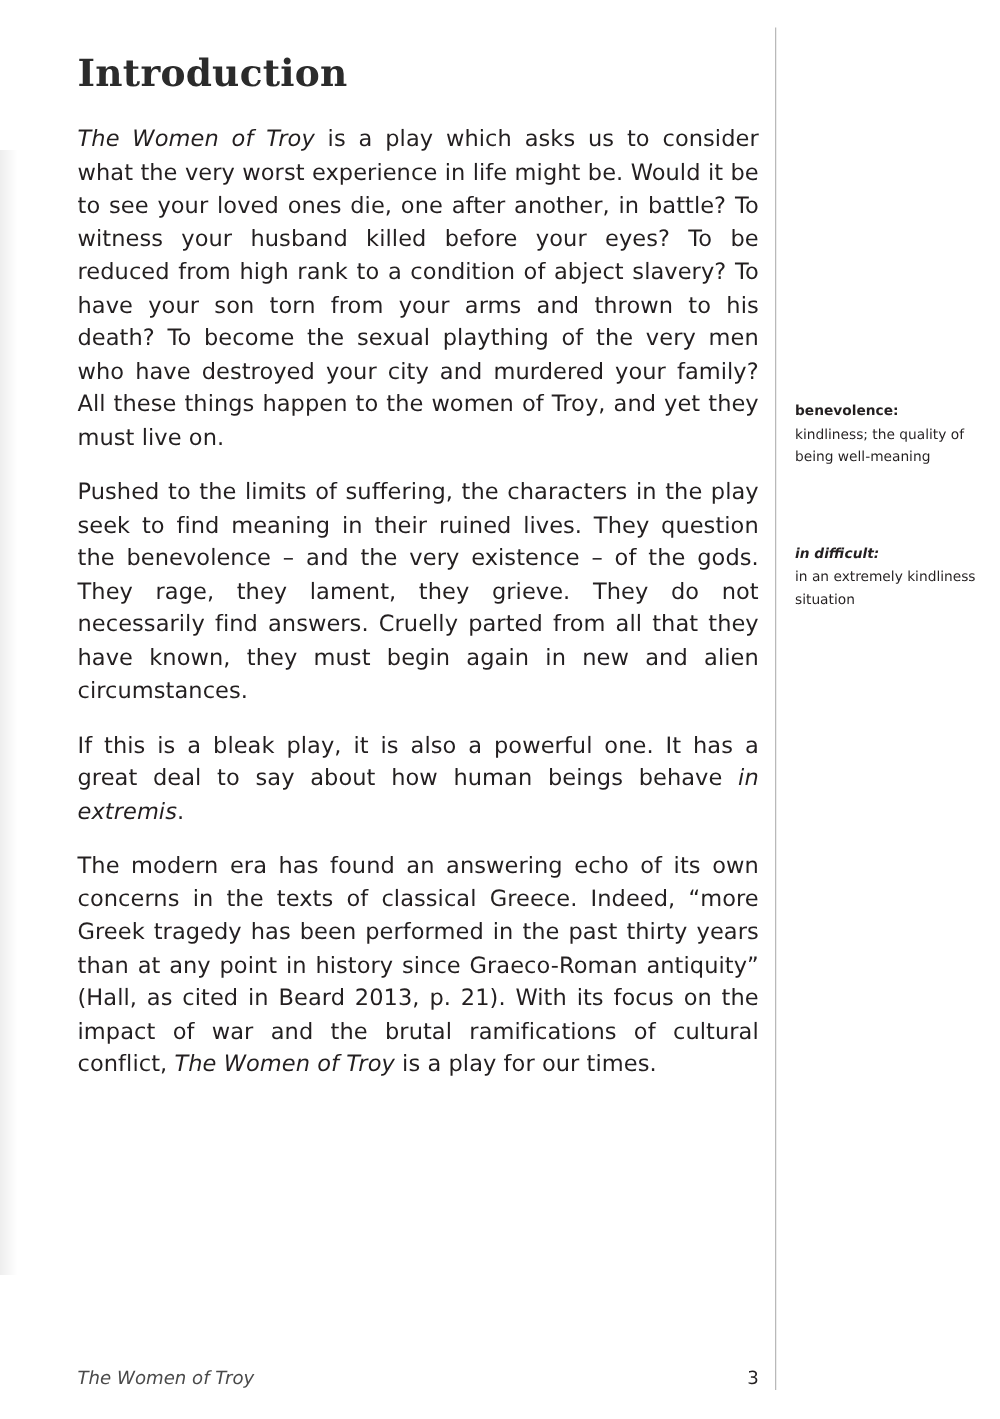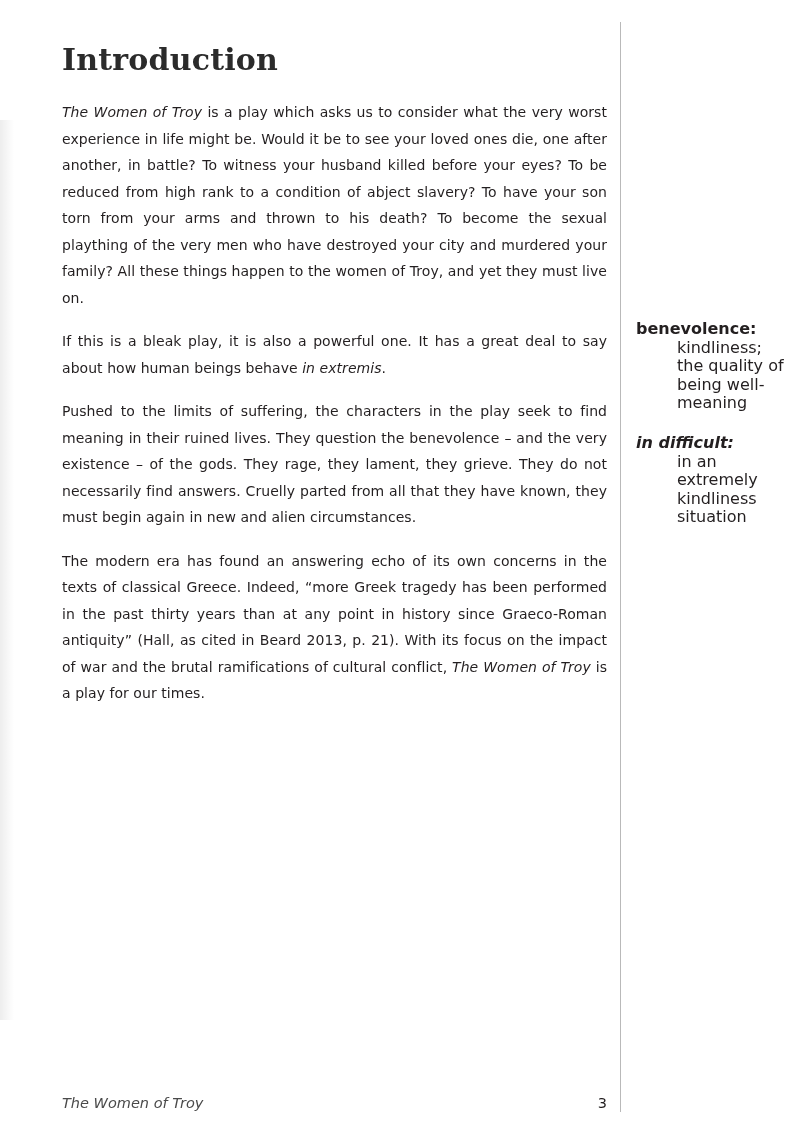--- a/index.html
+++ b/index.html
@@ -46,21 +46,21 @@
   }
   h1.title {
     font-family: "DejaVu Serif", serif;
     font-size: 30px;
     font-weight: bold;
     color: #2b2b2b;
     margin: 0 0 22px 0;
     letter-spacing: 0.2px;
   }
   p.body-para {
-    font-size: 14px;
+    font-size: 18px;
     line-height: 26.5px;
     text-align: justify;
     margin: 0 0 17px 0;
     color: #231f20;
     letter-spacing: 0.05px;
   }
   p.body-para:last-child {
     margin-bottom: 12px;
   }
   em.it {
@@ -68,35 +68,34 @@
   }
   .sidebar {
     position: absolute;
     left: 636px;
     top: 42px;
     width: 150px;
   }
   .gloss {
     position: absolute;
     width: 150px;
-    font-size: 16px;
+    font-size: 11px;
     line-height: 18.5px;
     color: #231f20;
   }
   .gloss-term {
     font-weight: bold;
     font-style: normal;
     display: block;
   }
   .gloss-term.italic {
     font-style: italic;
   }
   .gloss-def {
     display: block;
-    margin-left: 41px;
   }
   #gloss-0 { top: 278px; }
   #gloss-1 { top: 392px; }
   .footer {
     position: absolute;
     left: 62px;
     bottom: 24px;
     width: 545px;
     display: flex;
     justify-content: space-between;
@@ -117,22 +116,22 @@
 
 <div class="page">
 
   <div class="spine-shadow"></div>
   <div class="column-rule"></div>
 
   <div class="main">
     <h1 class="title">Introduction</h1>
     <div id="paragraph-host">
         <p class="body-para"><em class="it">The Women of Troy</em><span> is a play which asks us to consider what the very worst experience in life might be. Would it be to see your loved ones die, one after another, in battle? To witness your husband killed before your eyes? To be reduced from high rank to a condition of abject slavery? To have your son torn from your arms and thrown to his death? To become the sexual plaything of the very men who have destroyed your city and murdered your family? All these things happen to the women of Troy, and yet they must live on.</span></p>
+        <p class="body-para"><span>Pushed to the limits of suffering, the characters in the play seek to find meaning in their ruined lives. They question the benevolence – and the very existence – of the gods. They rage, they lament, they grieve. They do not necessarily find answers. Cruelly parted from all that they have known, they must begin again in new and alien circumstances.</span></p>
         <p class="body-para"><span>If this is a bleak play, it is also a powerful one. It has a great deal to say about how human beings behave </span><em class="it">in extremis</em><span>.</span></p>
-        <p class="body-para"><span>Pushed to the limits of suffering, the characters in the play seek to find meaning in their ruined lives. They question the benevolence – and the very existence – of the gods. They rage, they lament, they grieve. They do not necessarily find answers. Cruelly parted from all that they have known, they must begin again in new and alien circumstances.</span></p>
         <p class="body-para"><span>The modern era has found an answering echo of its own concerns in the texts of classical Greece. Indeed, “more Greek tragedy has been performed in the past thirty years than at any point in history since Graeco-Roman antiquity” (Hall, as cited in Beard 2013, p. 21). With its focus on the impact of war and the brutal ramifications of cultural conflict, </span><em class="it">The Women of Troy</em><span> is a play for our times.</span></p>
       </div>
   </div>
 
   <div class="sidebar" id="glossary-host">
       <div class="gloss" id="gloss-0">
         <span class="gloss-term">benevolence:</span>
         <span class="gloss-def">kindliness; the quality of being well-meaning</span>
       </div>
       <div class="gloss" id="gloss-1">

